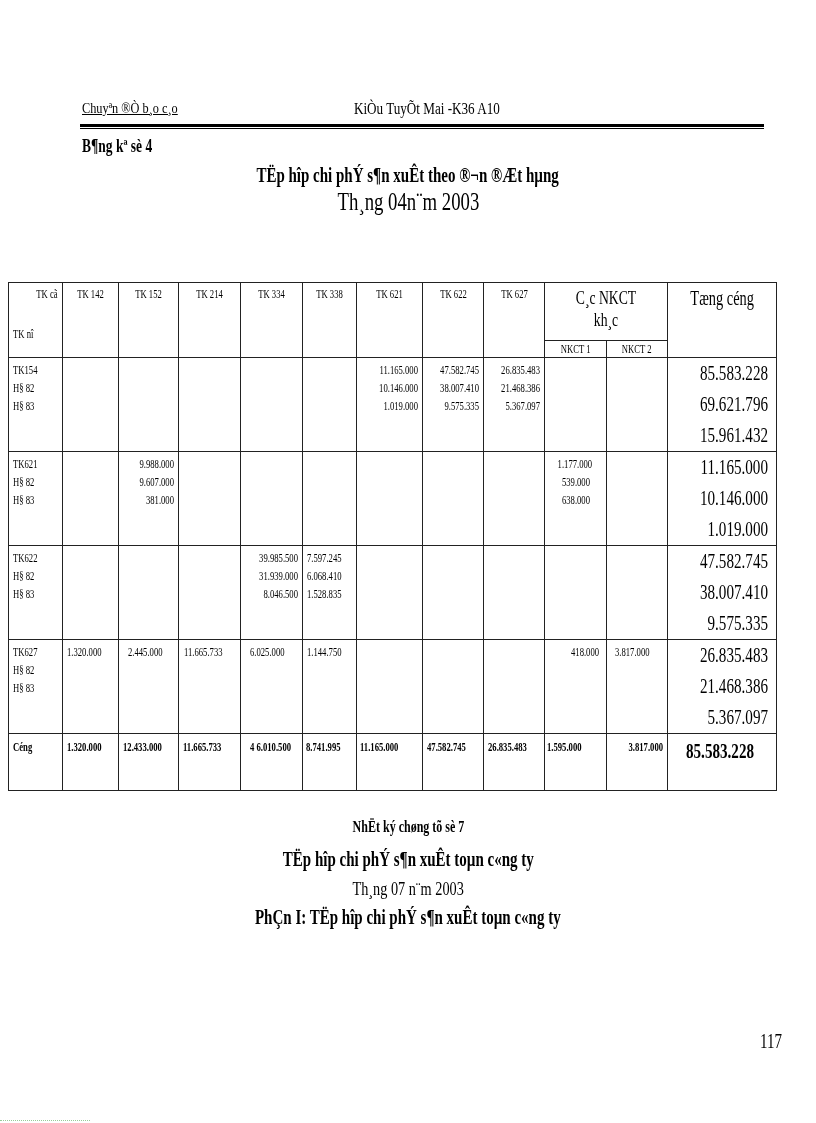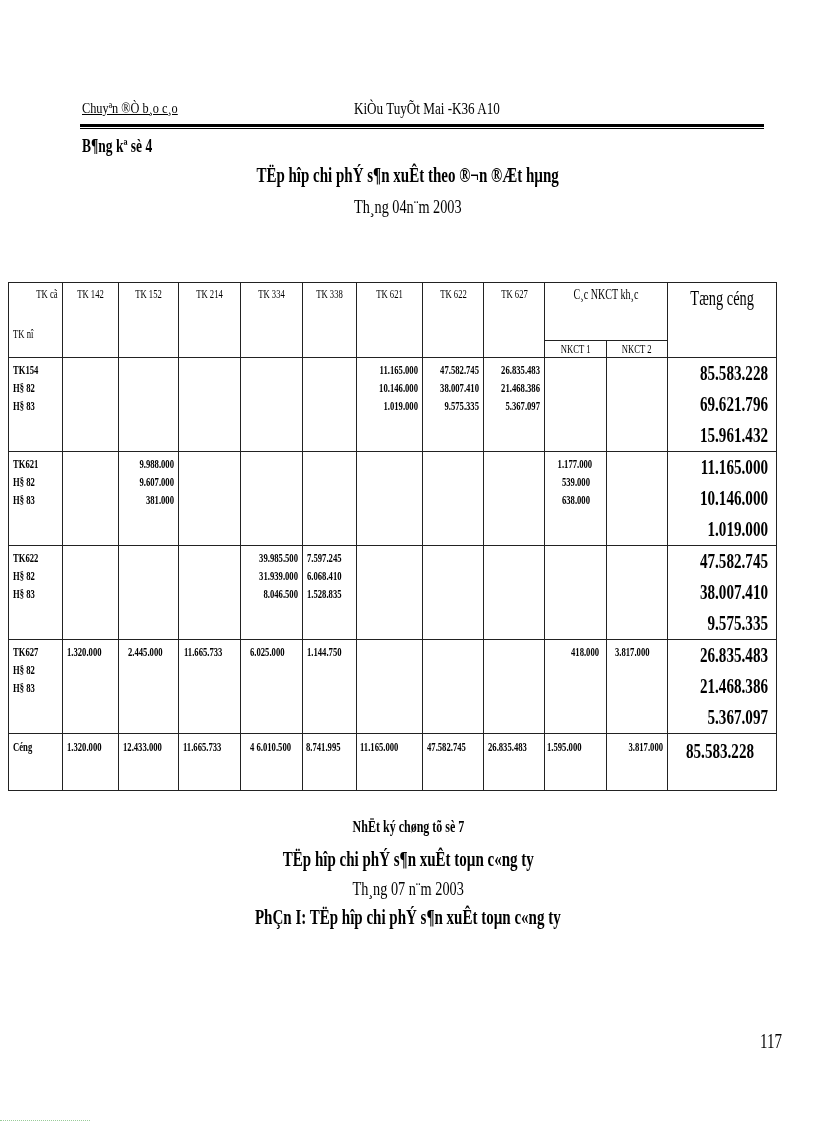--- a/index.html
+++ b/index.html
@@ -7,32 +7,32 @@
          font-family:"Liberation Serif", serif; color:#000; }
   .abs { position:absolute; }
   .hdr-left { left:82px; top:100px; font-size:15px; transform:scaleX(0.82); transform-origin:left top; text-decoration:underline; white-space:nowrap; }
   .hdr-center { left:354px; top:100px; font-size:16px; transform:scaleX(0.82); transform-origin:left top; white-space:nowrap; }
   .hdr-rule { left:80px; top:124px; width:684px; height:3px; background:#000; }
   .hdr-rule2 { left:80px; top:128px; width:684px; height:1px; background:#000; }
   .tbl-label { left:82px; top:136px; font-size:18px; font-weight:bold; transform:scaleX(0.75); transform-origin:left top; white-space:nowrap; }
   .title { left:0; width:816px; text-align:center; white-space:nowrap; }
   .title span { display:inline-block; transform:scaleX(0.75); }
   .t1 { top:164px; font-size:20px; font-weight:bold; }
-  .t2 { top:196px; font-size:19px; }
+  .t2 { top:188px; font-size:25px; }
 
   table.main { position:absolute; left:8px; top:282px; border-collapse:collapse; table-layout:fixed; width:768px; }
   table.main td { border:1px solid #222; vertical-align:top; padding:0; font-size:12px; }
   .cellwrap { transform:scaleX(0.72); transform-origin:left top; white-space:nowrap; }
   .cellwrap-r { transform:scaleX(0.72); transform-origin:right top; white-space:nowrap; text-align:right; }
   .sm { font-size:12px; line-height:18px; }
   .big { font-size:21px; line-height:31px; }
   .hdcell { text-align:center; font-size:12px; padding-top:4px !important; }
   .hdcell span { display:inline-block; transform:scaleX(0.72); }
   .bold { font-weight:bold; }
-  .thick-top td { border-top:2px solid #000;font-weight:bold; }
+  .thick-top td { border-top:2px solid #000; }
 
   .bottom-title { left:0; width:816px; text-align:center; white-space:nowrap; }
   .bottom-title span { display:inline-block; transform:scaleX(0.75); }
   .b1 { top:818px; font-size:16px; font-weight:bold; }
   .b2 { top:848px; font-size:20px; font-weight:bold; }
   .b3 { top:878px; font-size:19px; }
   .b4 { top:906px; font-size:20px; font-weight:bold; }
   .pageno { left:760px; top:1030px; font-size:20px; transform:scaleX(0.75); transform-origin:left top; }
   .footer-dots { left:0; top:1120px; width:90px; border-top:1px dotted #9c9; }
 </style>
@@ -74,21 +74,21 @@
           </div>
     </td>
     <td rowspan="2" class="hdcell"><span>TK 142</span></td>
     <td rowspan="2" class="hdcell"><span>TK 152</span></td>
     <td rowspan="2" class="hdcell"><span>TK 214</span></td>
     <td rowspan="2" class="hdcell"><span>TK 334</span></td>
     <td rowspan="2" class="hdcell"><span>TK 338</span></td>
     <td rowspan="2" class="hdcell"><span>TK 621</span></td>
     <td rowspan="2" class="hdcell"><span>TK 622</span></td>
     <td rowspan="2" class="hdcell"><span>TK 627</span></td>
-    <td colspan="2" class="hdcell" style="font-size:14px;"><span>C¸c NKCT kh¸c</span></td>
+    <td colspan="2" class="hdcell" style="font-size:19px;"><span>C¸c NKCT kh¸c</span></td>
     <td rowspan="2" class="hdcell" style="font-size:20px;"><span>Tæng céng</span></td>
   </tr>
   <tr style="height:17px">
     <td class="hdcell" style="padding-top:1px !important;"><span>NKCT 1</span></td>
     <td class="hdcell" style="padding-top:1px !important;margin-left:22px;"><span>NKCT 2</span></td>
   </tr>
 
   <tr style="height:90px" class="thick-top">
     <td style="padding:3px 0 0 4px;">
           <div class="cellwrap sm">

